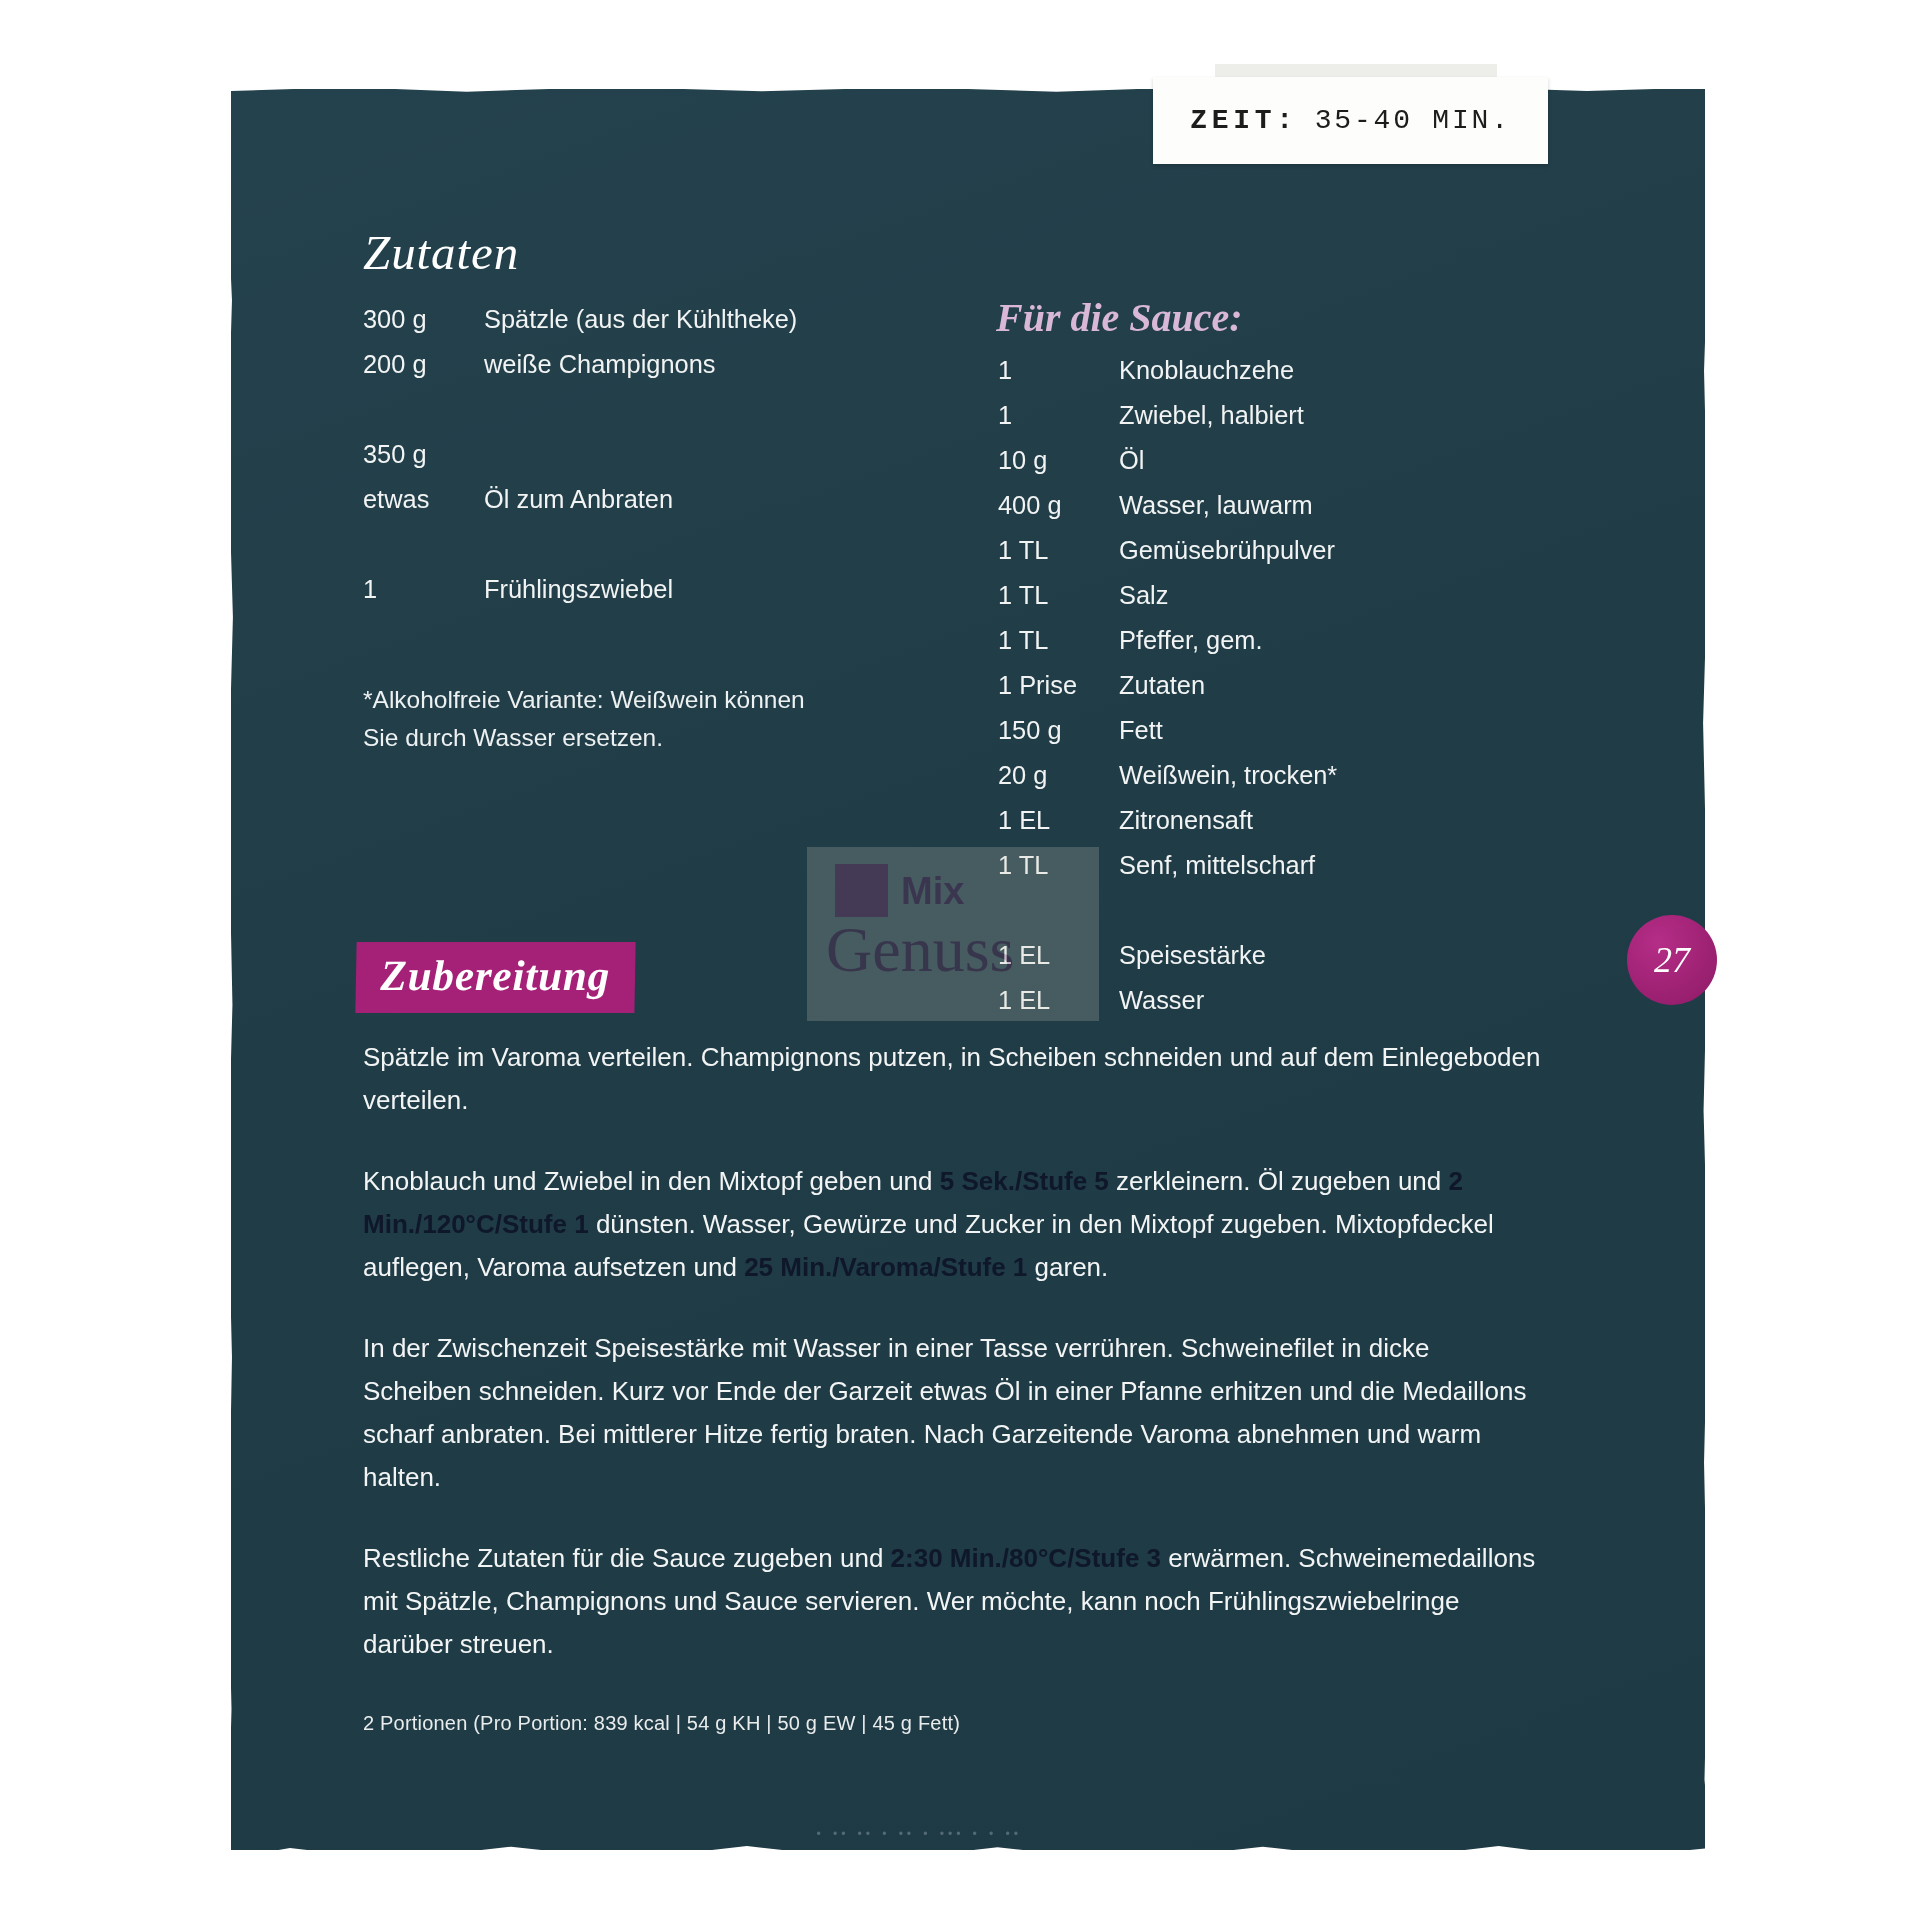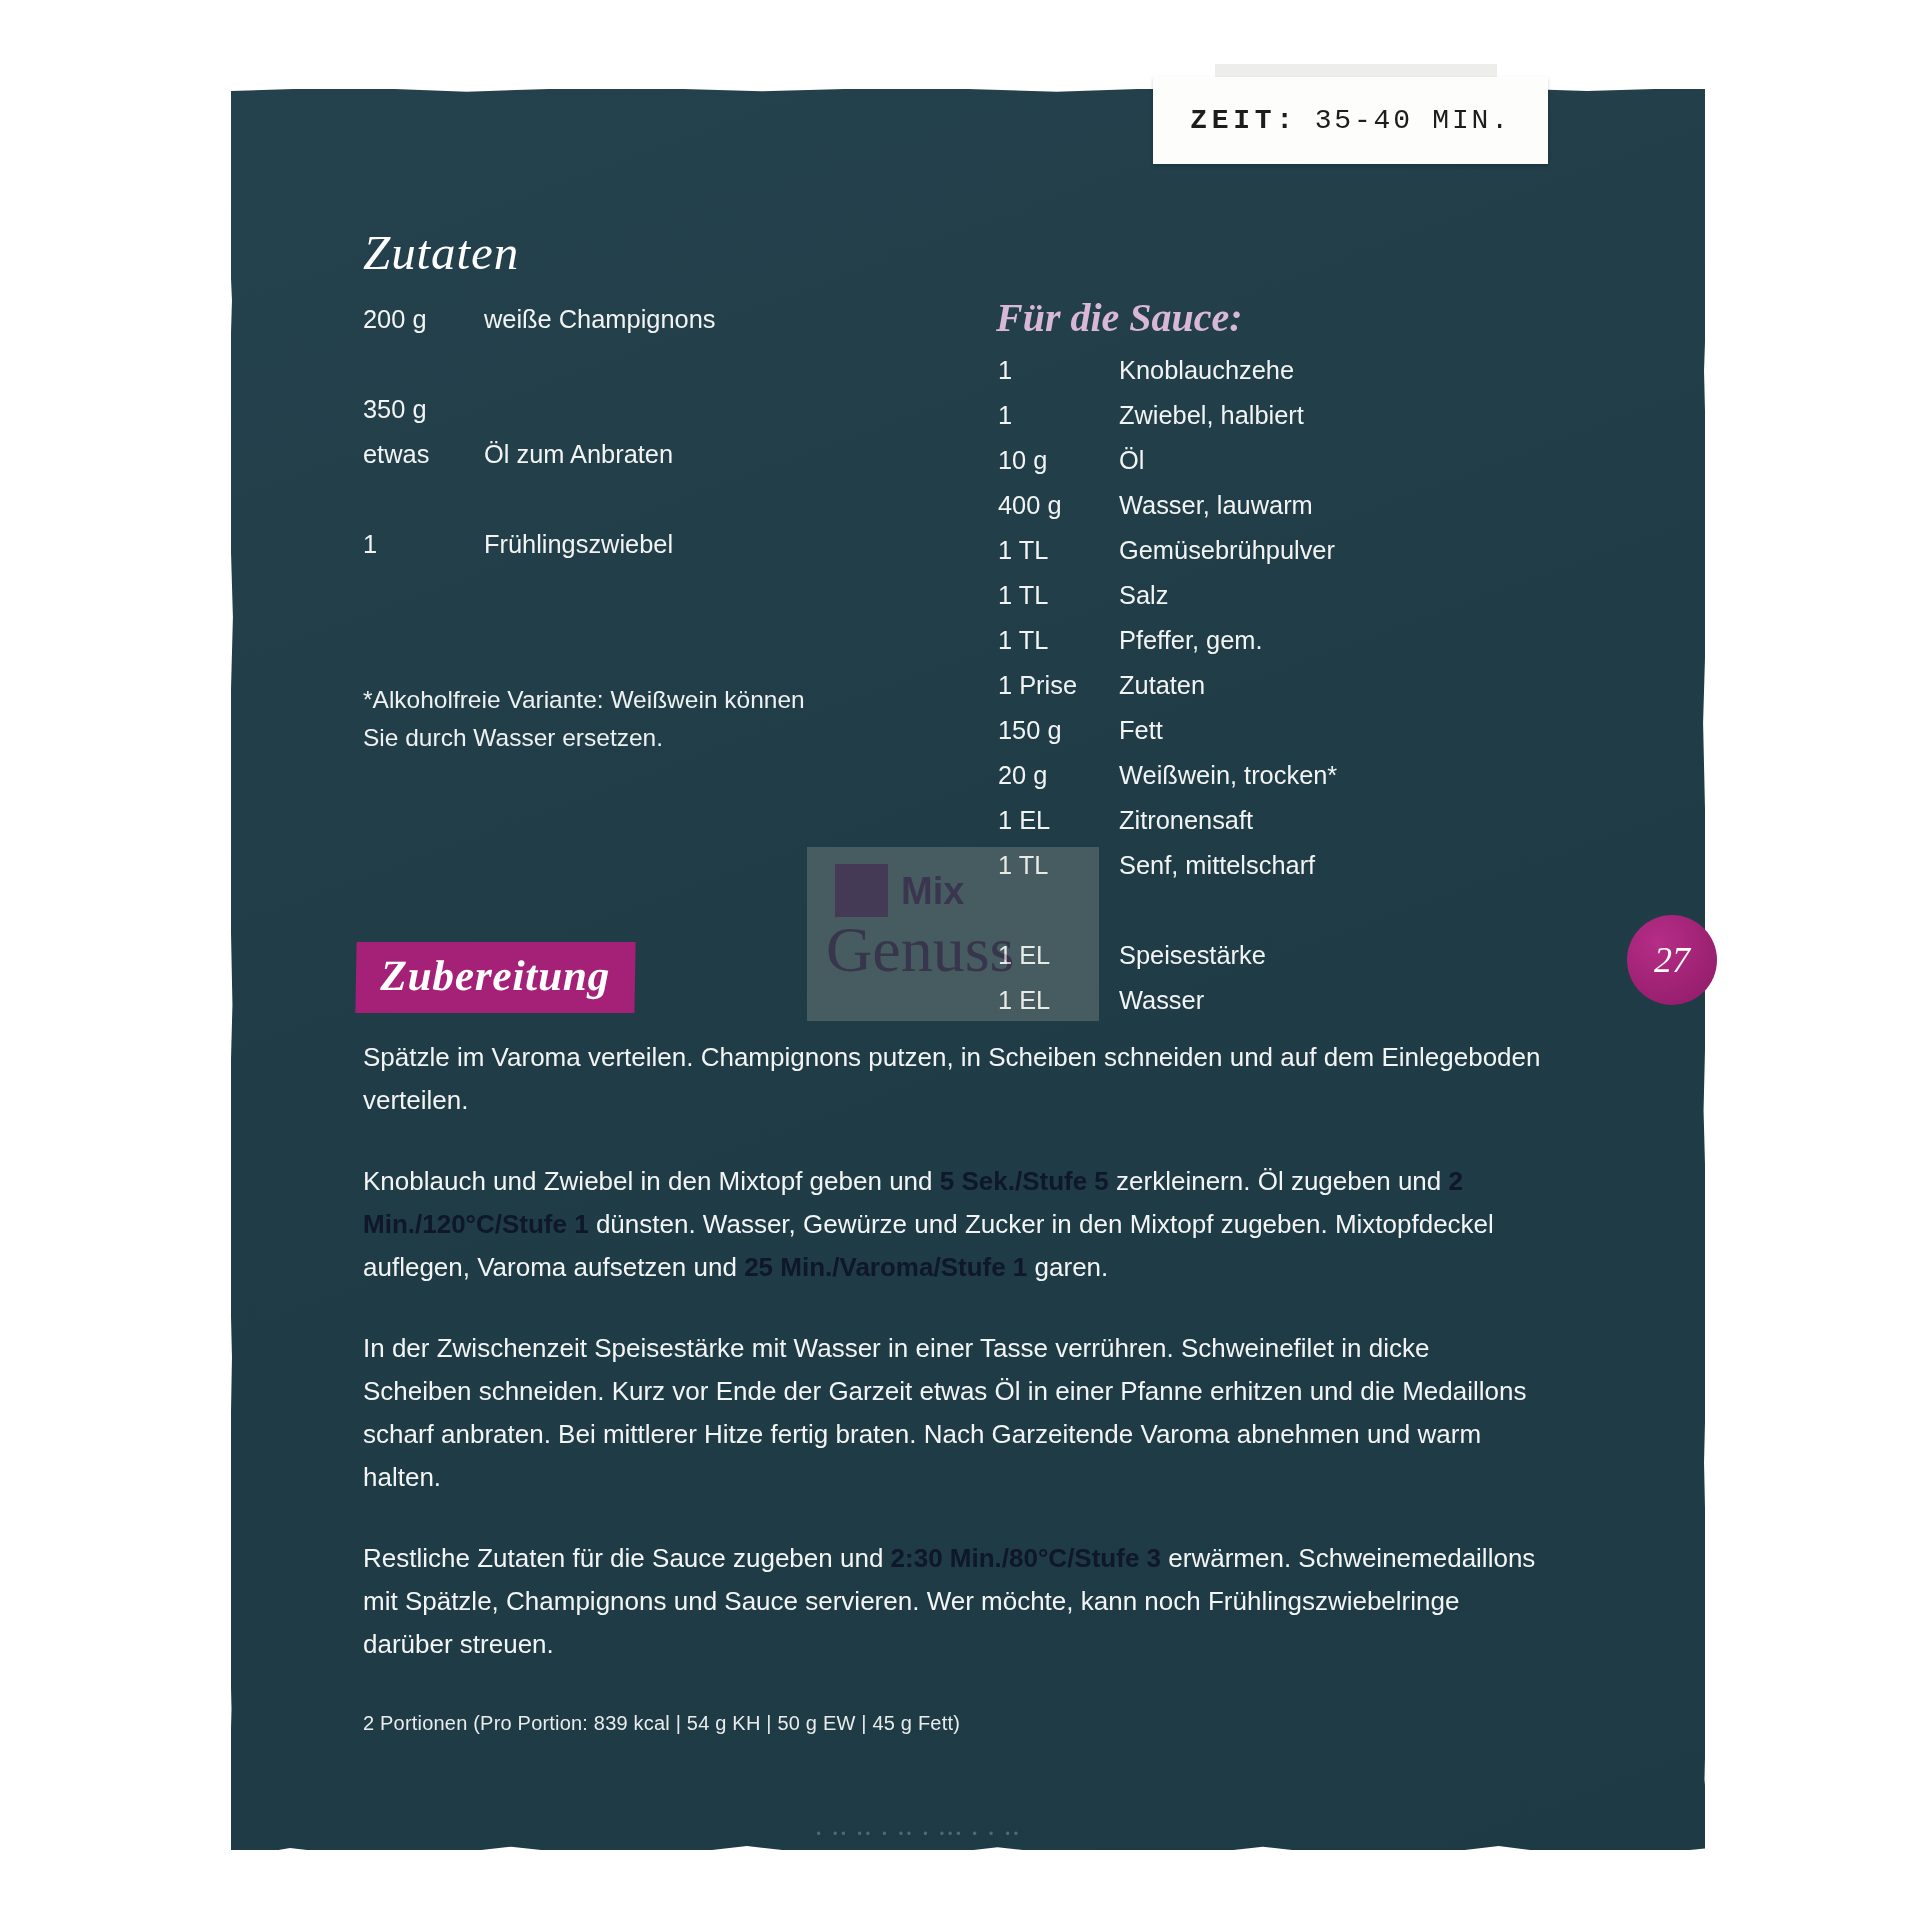--- a/index.html
+++ b/index.html
@@ -279,20 +279,24 @@
   <div class="badge-tail"></div>
   <div id="time-badge">
     <span class="label">ZEIT:</span>
     <span class="value">35-40 MIN.</span>
   </div>
 
   <div id="zutaten-title" class="script-heading">Zutaten</div>
 
   <div id="ing-left" class="ing-list">
       <div class="ing-row">
+        <div class="qty">300 g</div>
+        <div class="name">Spätzle (aus der Kühltheke)</div>
+      </div>
+      <div class="ing-row">
         <div class="qty">200 g</div>
         <div class="name">weiße Champignons</div>
       </div>
       <div class="ing-spacer"></div>
       <div class="ing-row">
         <div class="qty">350 g</div>
       </div>
       <div class="ing-row">
         <div class="qty">etwas</div>
         <div class="name">Öl zum Anbraten</div>

